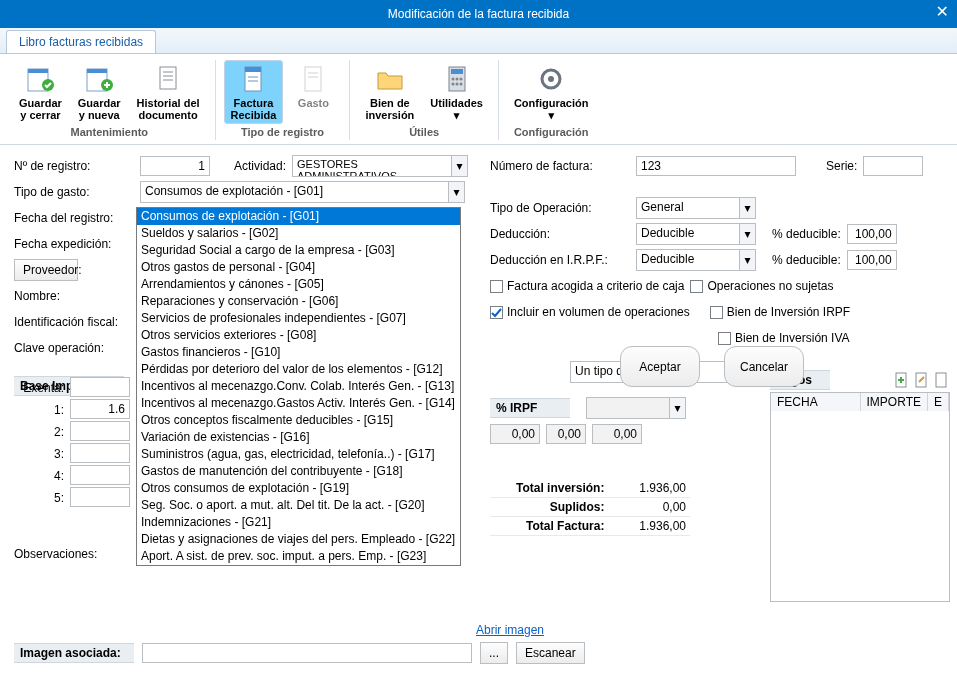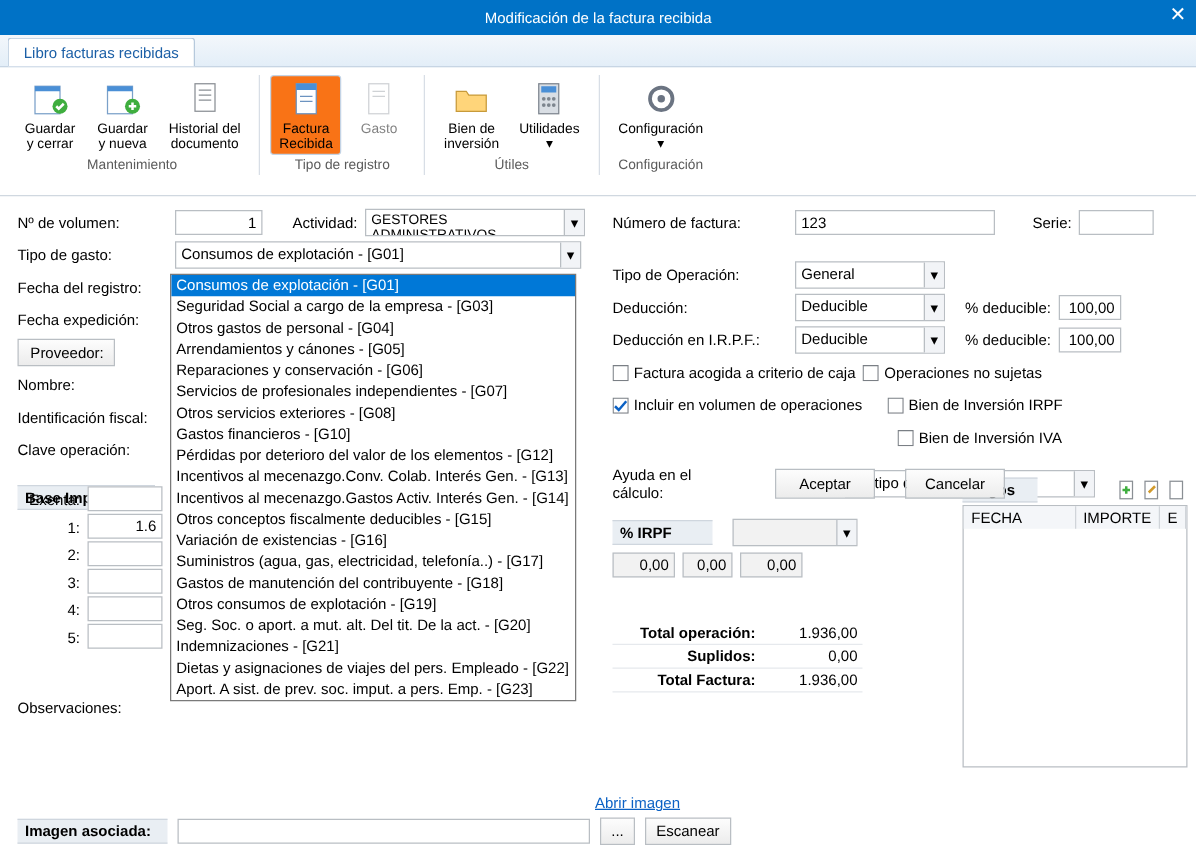--- a/index.html
+++ b/index.html
@@ -1,26 +1,26 @@
 <!DOCTYPE html>
 <html><head>
 <meta charset="utf-8">
 <style>
 * { box-sizing: border-box; margin: 0; padding: 0; font-family: "Segoe UI", Tahoma, sans-serif; font-size: 12px; }
 body { background: #fff; width: 957px; height: 680px; overflow: hidden; position: relative; }
 .titlebar { background: #0072c6; color: #fff; height: 28px; display: flex; align-items: center; justify-content: center; position: relative; }
 .titlebar .close { position: absolute; right: 8px; top: 2px; font-size: 16px; cursor: pointer; }
 .tabstrip { background: linear-gradient(#f3f7fb,#e3eef8); border-bottom: 1px solid #b6c9dc; height: 26px; display: flex; align-items: flex-end; padding-left: 6px; }
 .tab { background: #fff; border: 1px solid #b6c9dc; border-bottom: none; padding: 4px 12px; border-radius: 3px 3px 0 0; color: #1b5fa6; }
-.ribbon { background: #fff; border-bottom: 1px solid #d0d8e0; padding: 6px 4px 16px 4px; display: flex; }
+.ribbon { background: #fff; border-bottom: 1px solid #d0d8e0; padding: 6px 4px 4px 4px; display: flex; font-weight: bold; }
 .rgroup { border-right: 1px solid #d8dee6; padding: 0 8px 2px 8px; display: flex; flex-direction: column; align-items: center; }
 .rgroup:last-child { border-right: none; }
 .rbtns { display: flex; gap: 2px; }
 .rbtn { display: flex; flex-direction: column; align-items: center; padding: 2px 6px; min-width: 56px; text-align: center; cursor: pointer; border: 1px solid transparent; border-radius: 3px; }
-.rbtn.sel { background: #f97316; border-color: #c3d3e5; }
+.rbtn.sel { background: #7dd3fc; border-color: #c3d3e5; }
 .rbtn .ico { width: 32px; height: 32px; margin-bottom: 2px; display:flex; align-items:center; justify-content:center; }
 .rbtn .lbl { font-size: 11px; line-height: 12px; text-align:center; }
 .rgroup .glabel { font-size: 11px; color: #5b5b5b; margin-top: 2px; }
 .form { padding: 10px 14px; position: relative; }
 .row { display: flex; align-items: center; margin-bottom: 4px; min-height: 22px; gap:6px; }
 .lbl1 { width: 120px; }
 input[type=text], select { border: 1px solid #b9bec3; height: 20px; padding: 1px 4px; background:#fff; }
 input[type=text].num { text-align: right; }
 .btn { border: 1px solid #b9bec3; background: linear-gradient(#fdfdfd,#ececec); padding: 1px 8px; height:22px; cursor:pointer; }
 .dropdown-box { position: absolute; left: 136px; top: 62px; width: 325px; max-height: 388px; background: #fff; border: 1px solid #7a7a7a; overflow-y: auto; z-index: 50; }
@@ -32,21 +32,21 @@
 .cbx svg { width:13px; height:13px; }
 .section-head { background: #e9eef3; border-top:1px solid #cfd6de; border-bottom:1px solid #cfd6de; padding:2px 6px; font-weight:600; }
 .calc-row { display:flex; justify-content:flex-end; gap:8px; align-items:center; padding:2px 4px; border-bottom:1px solid #e6e9ed; }
 .calc-row .cl { font-weight:600; width:120px; text-align:right; }
 .calc-row .cv { width:80px; text-align:right; }
 .pagos { position:absolute; left:770px; top:225px; width:180px; }
 .pagos-head { display:flex; justify-content:space-between; align-items:center; }
 .pagos-grid { border:1px solid #b9bec3; margin-top:2px; height:210px; }
 .pagos-grid th { border-right:1px solid #d0d4d9; background:#f4f6f9; font-weight:400; text-align:left; padding:2px 6px; font-size:12px; }
 .footer-btns { position:absolute; bottom:24px; left:620px; display:flex; gap:24px; }
-.footer-btns .btn { width:80px; height:24px; }
+.footer-btns .btn { width:80px; height:41px;border-radius:12px; }
 .link { color:#0b61c4; text-decoration:underline; cursor:pointer; }
 .base-labels { position:absolute; left:14px; top:232px; }
 .base-labels div { height:22px; display:flex; align-items:center; justify-content:flex-end; width:50px; }
 .base-inputs { position:absolute; left:70px; top:232px; }
 .base-inputs input { width:60px; margin-bottom:2px; display:block; }
 .dropdown-carrot { width:16px; display:inline-flex; align-items:center; justify-content:center; border-left:1px solid #b9bec3; background:#f2f4f7; height:100%; }
 .combo { display:flex; border:1px solid #b9bec3; height:22px; align-items:stretch; background:#fff; }
 .combo .ctext { flex:1; padding:2px 4px; }
 .small-ico { width:16px; height:16px; }
 </style>
@@ -177,21 +177,21 @@
 ▾</span>
       </div>
     </div>
     <div class="glabel">Configuración</div>
   </div>
 </div>
 
 <div class="form">
 
   <div class="row">
-    <span class="lbl1">Nº de volumen:</span>
+    <span class="lbl1">Nº de registro:</span>
     <input type="text" class="num" style="width: 70px;" value="1">
     <span style="margin-left:18px">Actividad:</span>
     <div class="combo" style="width:176px">
       <span class="ctext" style="font-size:11px; overflow:hidden">GESTORES ADMINISTRATIVOS</span>
       <span class="dropdown-carrot">▾</span>
     </div>
   </div>
 
   <div class="row">
     <span class="lbl1">Tipo de gasto:</span>
@@ -201,21 +201,21 @@
     </div>
   </div>
 
   <div class="row">
       <span class="lbl1">Fecha del registro:</span>
     </div>
   <div class="row">
       <span class="lbl1">Fecha expedición:</span>
     </div>
   <div class="row">
-      <button class="btn" style="width:78px;text-align:right">Proveedor:</button>
+      <button class="btn" style="width:64px;text-align:left">Proveedor:</button>
     </div>
   <div class="row">
       <span class="lbl1">Nombre:</span>
     </div>
   <div class="row">
       <span class="lbl1">Identificación fiscal:</span>
     </div>
   <div class="row">
       <span class="lbl1">Clave operación:</span>
     </div>
@@ -251,20 +251,21 @@
     <input type="text" style="width: 330px;">
     <button class="btn" style="width:28px">...</button>
     <button class="btn">Escanear</button>
   </div>
   <div style="position:absolute; left:476px; top:478px;">
     <span class="link">Abrir imagen</span>
   </div>
 
   <div class="dropdown-box" id="ddlist">
       <div class="opt sel">Consumos de explotación - [G01]</div>
+      <div class="opt">Sueldos y salarios - [G02]</div>
       <div class="opt">Seguridad Social a cargo de la empresa - [G03]</div>
       <div class="opt">Otros gastos de personal - [G04]</div>
       <div class="opt">Arrendamientos y cánones - [G05]</div>
       <div class="opt">Reparaciones y conservación - [G06]</div>
       <div class="opt">Servicios de profesionales independientes - [G07]</div>
       <div class="opt">Otros servicios exteriores - [G08]</div>
       <div class="opt">Gastos financieros - [G10]</div>
       <div class="opt">Pérdidas por deterioro del valor de los elementos  - [G12]</div>
       <div class="opt">Incentivos al mecenazgo.Conv. Colab. Interés Gen. - [G13]</div>
       <div class="opt">Incentivos al mecenazgo.Gastos Activ. Interés Gen. - [G14]</div>
@@ -344,21 +345,20 @@
     <div class="row" style="justify-content:flex-start; padding-left:228px;">
       <label class="cbx">
           <svg>
             <rect x="0.5" y="0.5" width="12" height="12" fill="#fff" stroke="#7a7f85"></rect>
           </svg>
           <span>Bien de Inversión IVA</span>
         </label>
     </div>
     <div style="height:8px"></div>
     <div class="row">
-      <span style="width:100px">Ayuda en el cálculo:</span>
       <div class="combo" style="width:200px; margin-left:80px">
           <span class="ctext">Un tipo de IVA</span>
           <span class="dropdown-carrot">▾</span>
         </div>
     </div>
 
     <div style="height:10px"></div>
     <div class="row" style="align-items:center;">
       <div class="section-head" style="width:80px">% IRPF</div>
       <div class="combo" style="width:100px;margin-left:10px;background:#f2f2f2;">
@@ -368,21 +368,21 @@
     </div>
     <div class="row" style="gap:6px; justify-content:flex-start;">
       <input type="text" class="num" style="width: 50px; background: rgb(242, 242, 242);" value="0,00">
       <input type="text" class="num" style="width: 40px; background: rgb(242, 242, 242);" value="0,00">
       <input type="text" class="num" style="width: 50px; background: rgb(242, 242, 242);" value="0,00">
     </div>
 
     <div style="height:30px"></div>
     <div style="width:200px;">
       <div class="calc-row">
-          <span class="cl">Total operación:</span>
+          <span class="cl">Total inversión:</span>
           <span class="cv">1.936,00</span>
         </div>
       <div class="calc-row">
           <span class="cl">Suplidos:</span>
           <span class="cv">0,00</span>
         </div>
       <div class="calc-row">
           <span class="cl">Total Factura:</span>
           <span class="cv">1.936,00</span>
         </div>

